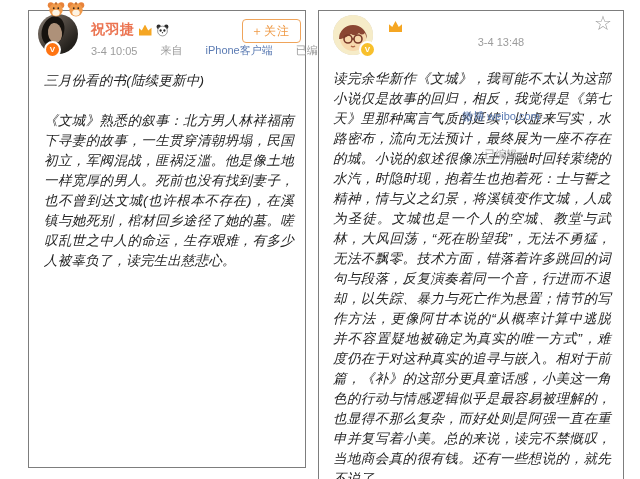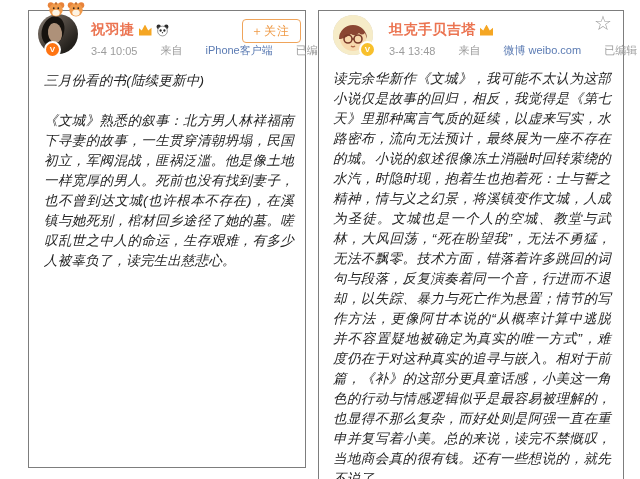--- a/index.html
+++ b/index.html
@@ -38,21 +38,21 @@
   }
   .v-left{left:6px;bottom:-4px;background:#ff7412;}
   .v-right{right:-3px;bottom:-3px;background:#f8c02c;}
   .tiger-decos{position:absolute;left:18px;top:-11px;display:flex;gap:2px;z-index:3;}
   .tiger-decos svg{display:block;}
 
   .name-row{margin-left:50px;display:flex;align-items:center;gap:4px;padding-top:4px;font-family:Liberation Mono, monospace;}
   #card-right .name-row{margin-left:58px;}
   .user-name{color:#eb7350;font-size:14px;font-weight:bold;letter-spacing:.5px;}
   .meta-row{margin-left:50px;margin-top:4px;font-size:11px;color:#9c9c9c;display:flex;gap:23px;align-items:center;white-space:nowrap;}
-  #card-right .meta-row{margin-left:58px;}
+  #card-right .meta-row{margin-left:58px;flex-direction:column;}
   .meta-source{color:#5b7bb3;text-align:right;}
 
   .follow-btn{
     position:absolute;right:4px;top:8px;
     border:1px solid #efa45b;color:#ef9a46;background:#fff;
     font-size:12px;line-height:1;padding:5px 10px 5px 8px;border-radius:4px;
     letter-spacing:1px;cursor:pointer;font-family:inherit;
   }
   .star-btn{
     position:absolute;right:9px;top:0px;font-size:20px;color:#9b9b9b;
@@ -149,21 +149,20 @@
             <path d="M6 24 a14 14 0 0 1 28 0 l-2 -6 q-3 3 -6 0 q-4 4 -8 1 q-5 4 -10 5 z" fill="#8a4632"></path>
             <circle cx="15" cy="24" r="4" fill="none" stroke="#7a3b2a" stroke-width="1.6"></circle>
             <circle cx="25" cy="24" r="4" fill="none" stroke="#7a3b2a" stroke-width="1.6"></circle>
             <line x1="19" y1="24" x2="21" y2="24" stroke="#7a3b2a" stroke-width="1.6"></line>
             <path d="M18 31 q2 1.5 4 0" stroke="#b06a4a" stroke-width="1.4" fill="none"></path>
           </svg>
       </span>
       <span class="v-badge v-right">V</span>
     </div>
     <div class="name-row">
-      <span class="user-name">坦克手贝吉塔</span>
       <span class="crown-icon"></span>
     </div>
     <div class="meta-row">
       <span>3-4 13:48</span>
       <span>来自</span>
       <span class="meta-source">微博 weibo.com</span>
       <span>已编辑</span>
     </div>
     <button class="star-btn">☆</button>
   </div>

